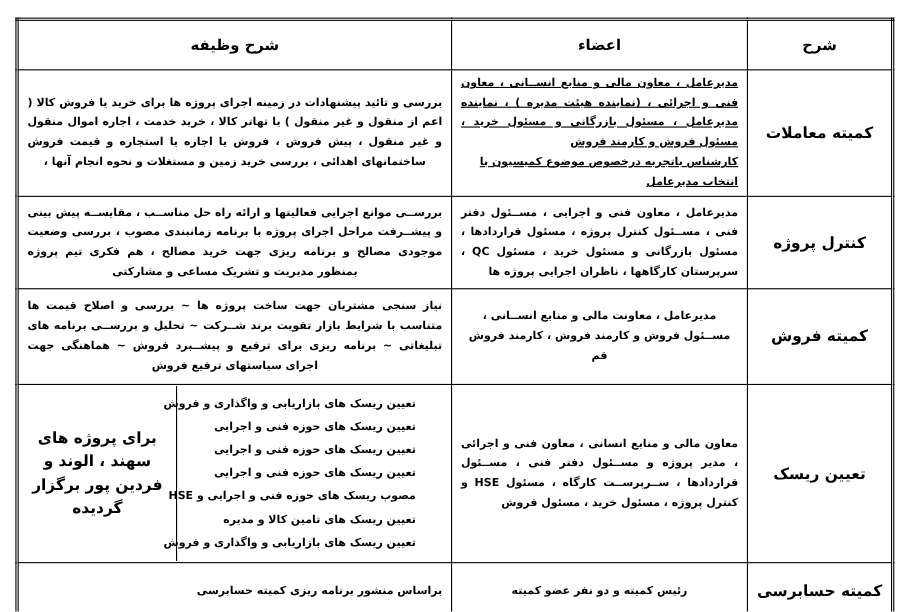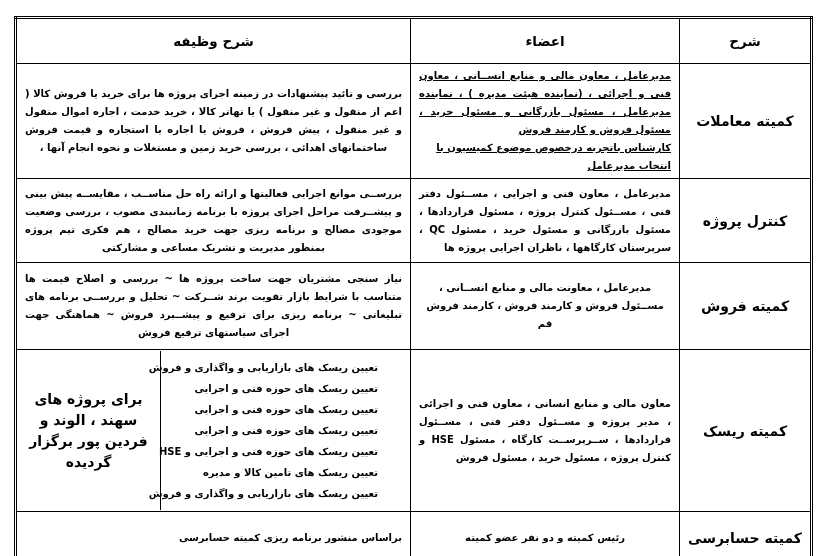--- a/index.html
+++ b/index.html
@@ -116,30 +116,30 @@
       <td class="duty-cell jc">بررســی موانع اجرایی فعالیتها و ارائه راه حل مناســب ، مقایســه پیش بینی و پیشــرفت مراحل اجرای پروژه با برنامه زمانبندی مصوب ، بررسی وضعیت موجودی مصالح و برنامه ریزی جهت خرید مصالح ، هم فکری تیم پروژه بمنظور مدیریت و تشریک مساعی و مشارکتی</td>
     </tr>
 
     <tr class="r2">
       <td class="name-cell">کمیته فروش</td>
       <td class="members-cell center">مدیرعامل ، معاونت مالی و منابع انســانی ، مســئول فروش و کارمند فروش ، کارمند فروش قم</td>
       <td class="duty-cell jc">نیاز سنجی مشتریان جهت ساخت پروژه ها ~ بررسی و اصلاح قیمت ها متناسب با شرایط بازار تقویت برند شــرکت ~ تحلیل و بررســی برنامه های تبلیغاتی ~ برنامه ریزی برای ترفیع و پیشــبرد فروش ~ هماهنگی جهت اجرای سیاستهای ترفیع فروش</td>
     </tr>
 
     <tr class="r3">
-      <td class="name-cell">کمیته ریسک</td>
+      <td class="name-cell">تعیین ریسک</td>
       <td class="members-cell jr">معاون مالی و منابع انسانی ، معاون فنی و اجرائی ، مدیر پروژه و مســئول دفتر فنی ، مســئول قراردادها ، ســرپرســت کارگاه ، مسئول HSE و کنترل پروژه ، مسئول خرید ، مسئول فروش</td>
       <td class="duty-cell risk-duty">
         <div class="risk-wrap">
           <div class="risk-list">
             <div class="risk-item">تعیین ریسک های بازاریابی  و واگذاری و فروش</div>
             <div class="risk-item">تعیین ریسک های حوزه فنی و اجرایی</div>
             <div class="risk-item">تعیین ریسک های حوزه فنی و اجرایی</div>
             <div class="risk-item">تعیین ریسک های حوزه فنی و اجرایی</div>
-            <div class="risk-item">تعیین ریسک های حوزه فنی و اجرایی و HSE</div>
+            <div class="risk-item">مصوب ریسک های حوزه فنی و اجرایی و HSE</div>
             <div class="risk-item">تعیین ریسک های تامین کالا و مدیره</div>
             <div class="risk-item">تعیین ریسک های بازاریابی  و واگذاری و فروش</div>
           </div>
           <div class="risk-note">برای پروژه های سهند ، الوند و فردین پور برگزار گردیده</div>
         </div>
       </td>
     </tr>
 
     <tr class="r4">
       <td class="name-cell">کمیته حسابرسی</td>

